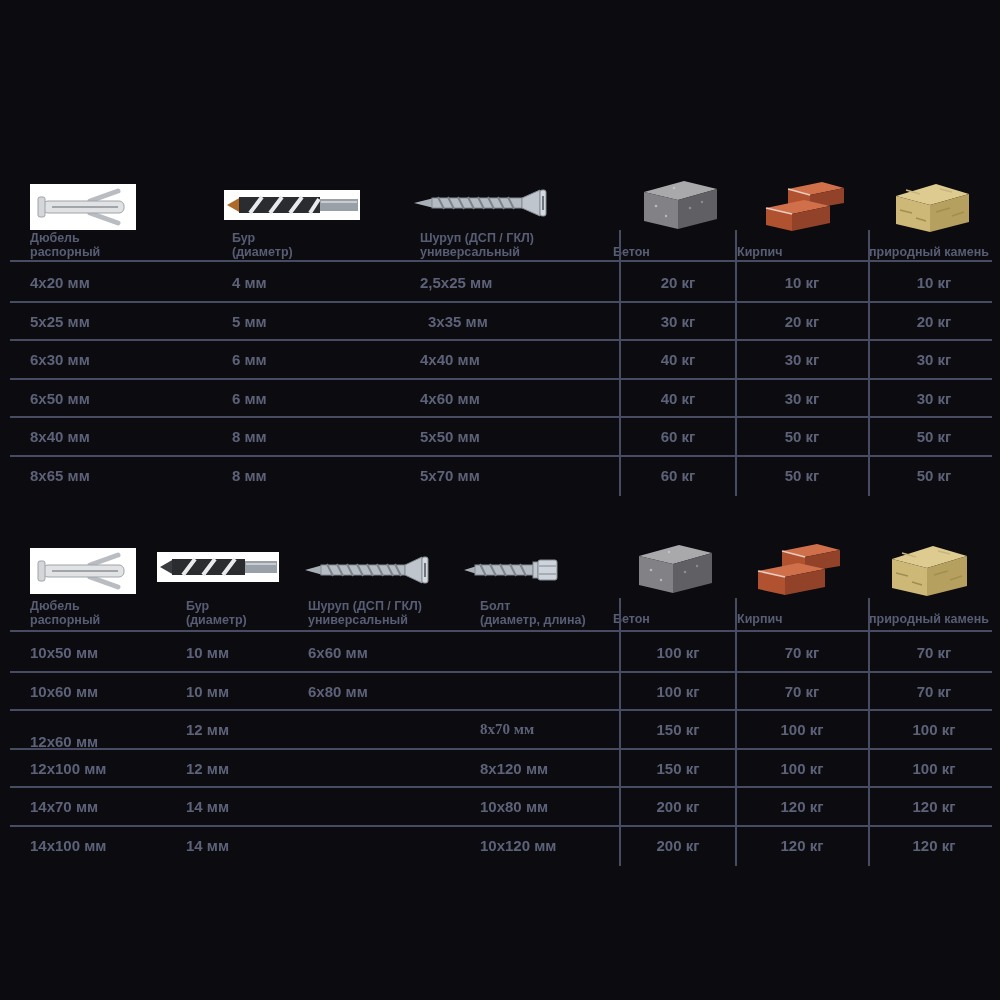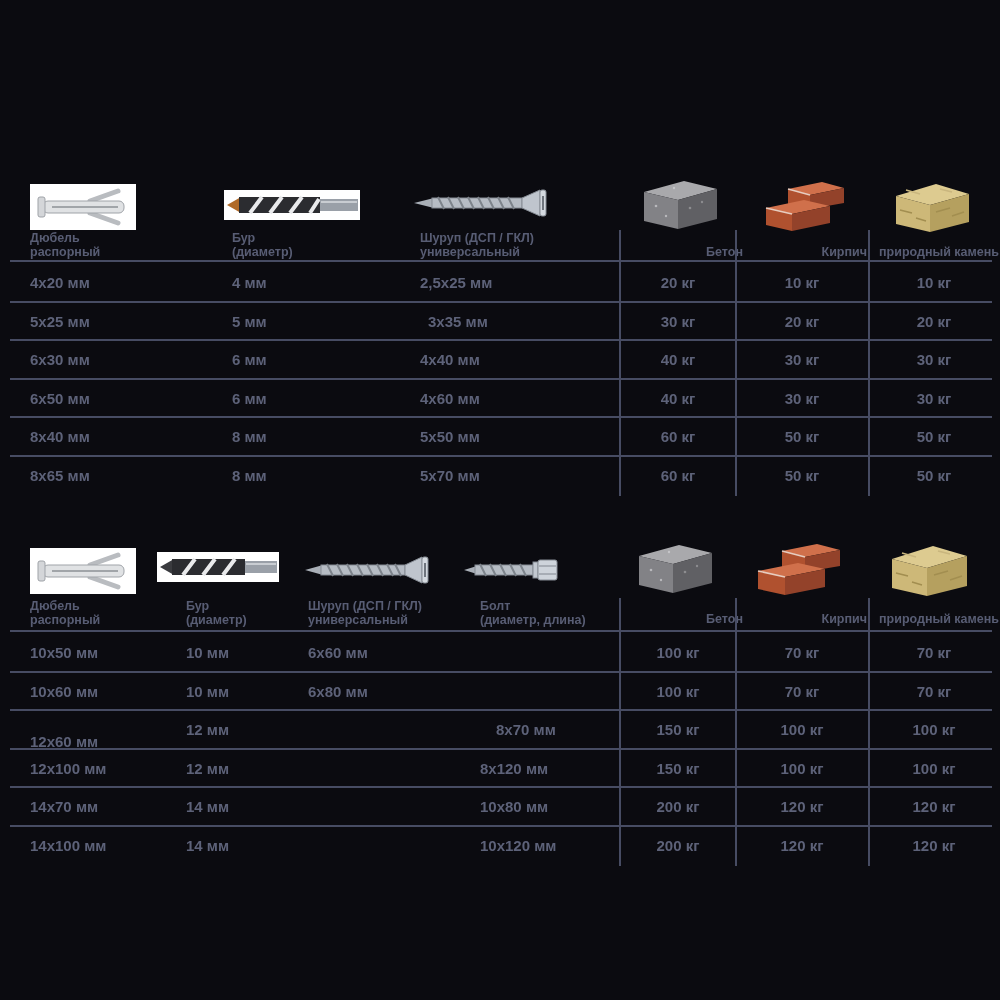--- a/index.html
+++ b/index.html
@@ -1,21 +1,21 @@
 <!DOCTYPE html>
 <html><head>
 <meta charset="utf-8">
 <style>
   html,body{margin:0;padding:0;background:#000;}
   .page{position:relative;width:1000px;height:1000px;background:#0b0b10;
         font-family:"Liberation Sans",sans-serif;overflow:hidden;}
   .hline{position:absolute;height:2px;background:#474c63;}
   .vline{position:absolute;width:2px;background:#474c63;}
   .hdr{position:absolute;color:#585d74;font-size:12.5px;font-weight:700;line-height:14px;white-space:nowrap;}
-  .hdr.center{text-align:right;white-space:normal;}
+  .hdr.center{text-align:left;white-space:normal;}
   .cell{position:absolute;color:#5d6279;font-size:15px;font-weight:700;white-space:nowrap;}
   .icon{position:absolute;}
 </style>
 </head>
 <body>
 
 <div class="page">
 
   <section>
 
@@ -246,21 +246,21 @@
         <div class="hline" style="left: 10px; width: 982px; top: 671px;"></div>
         <div class="cell" style="top: 672px; line-height: 39px; height: 39px; left: 30px;">10x60 мм</div>
         <div class="cell" style="top: 672px; line-height: 39px; height: 39px; left: 186px;">10 мм</div>
         <div class="cell" style="top: 672px; line-height: 39px; height: 39px; left: 308px;">6x80 мм</div>
         <div class="cell" style="top: 672px; line-height: 39px; height: 39px; left: 613px; width: 130px; text-align: center;">100 кг</div>
         <div class="cell" style="top: 672px; line-height: 39px; height: 39px; left: 737px; width: 130px; text-align: center;">70 кг</div>
         <div class="cell" style="top: 672px; line-height: 39px; height: 39px; left: 869px; width: 130px; text-align: center;">70 кг</div>
         <div class="hline" style="left: 10px; width: 982px; top: 709px;"></div>
         <div class="cell" style="top: 710px; line-height: 39px; height: 39px; left: 30px; margin-top: 12px;">12x60 мм</div>
         <div class="cell" style="top: 710px; line-height: 39px; height: 39px; left: 186px;">12 мм</div>
-        <div class="cell" style="top: 710px; line-height: 39px; height: 39px; left: 496px;">8x70 мм</div>
+        <div class="cell" style="top: 710px; line-height: 39px; height: 39px; left: 480px; font-family: Liberation Serif, serif;">8x70 мм</div>
         <div class="cell" style="top: 710px; line-height: 39px; height: 39px; left: 613px; width: 130px; text-align: center;">150 кг</div>
         <div class="cell" style="top: 710px; line-height: 39px; height: 39px; left: 737px; width: 130px; text-align: center;">100 кг</div>
         <div class="cell" style="top: 710px; line-height: 39px; height: 39px; left: 869px; width: 130px; text-align: center;">100 кг</div>
         <div class="hline" style="left: 10px; width: 982px; top: 748px;"></div>
         <div class="cell" style="top: 749px; line-height: 39px; height: 39px; left: 30px;">12x100 мм</div>
         <div class="cell" style="top: 749px; line-height: 39px; height: 39px; left: 186px;">12 мм</div>
         <div class="cell" style="top: 749px; line-height: 39px; height: 39px; left: 480px;">8x120 мм</div>
         <div class="cell" style="top: 749px; line-height: 39px; height: 39px; left: 613px; width: 130px; text-align: center;">150 кг</div>
         <div class="cell" style="top: 749px; line-height: 39px; height: 39px; left: 737px; width: 130px; text-align: center;">100 кг</div>
         <div class="cell" style="top: 749px; line-height: 39px; height: 39px; left: 869px; width: 130px; text-align: center;">100 кг</div>

